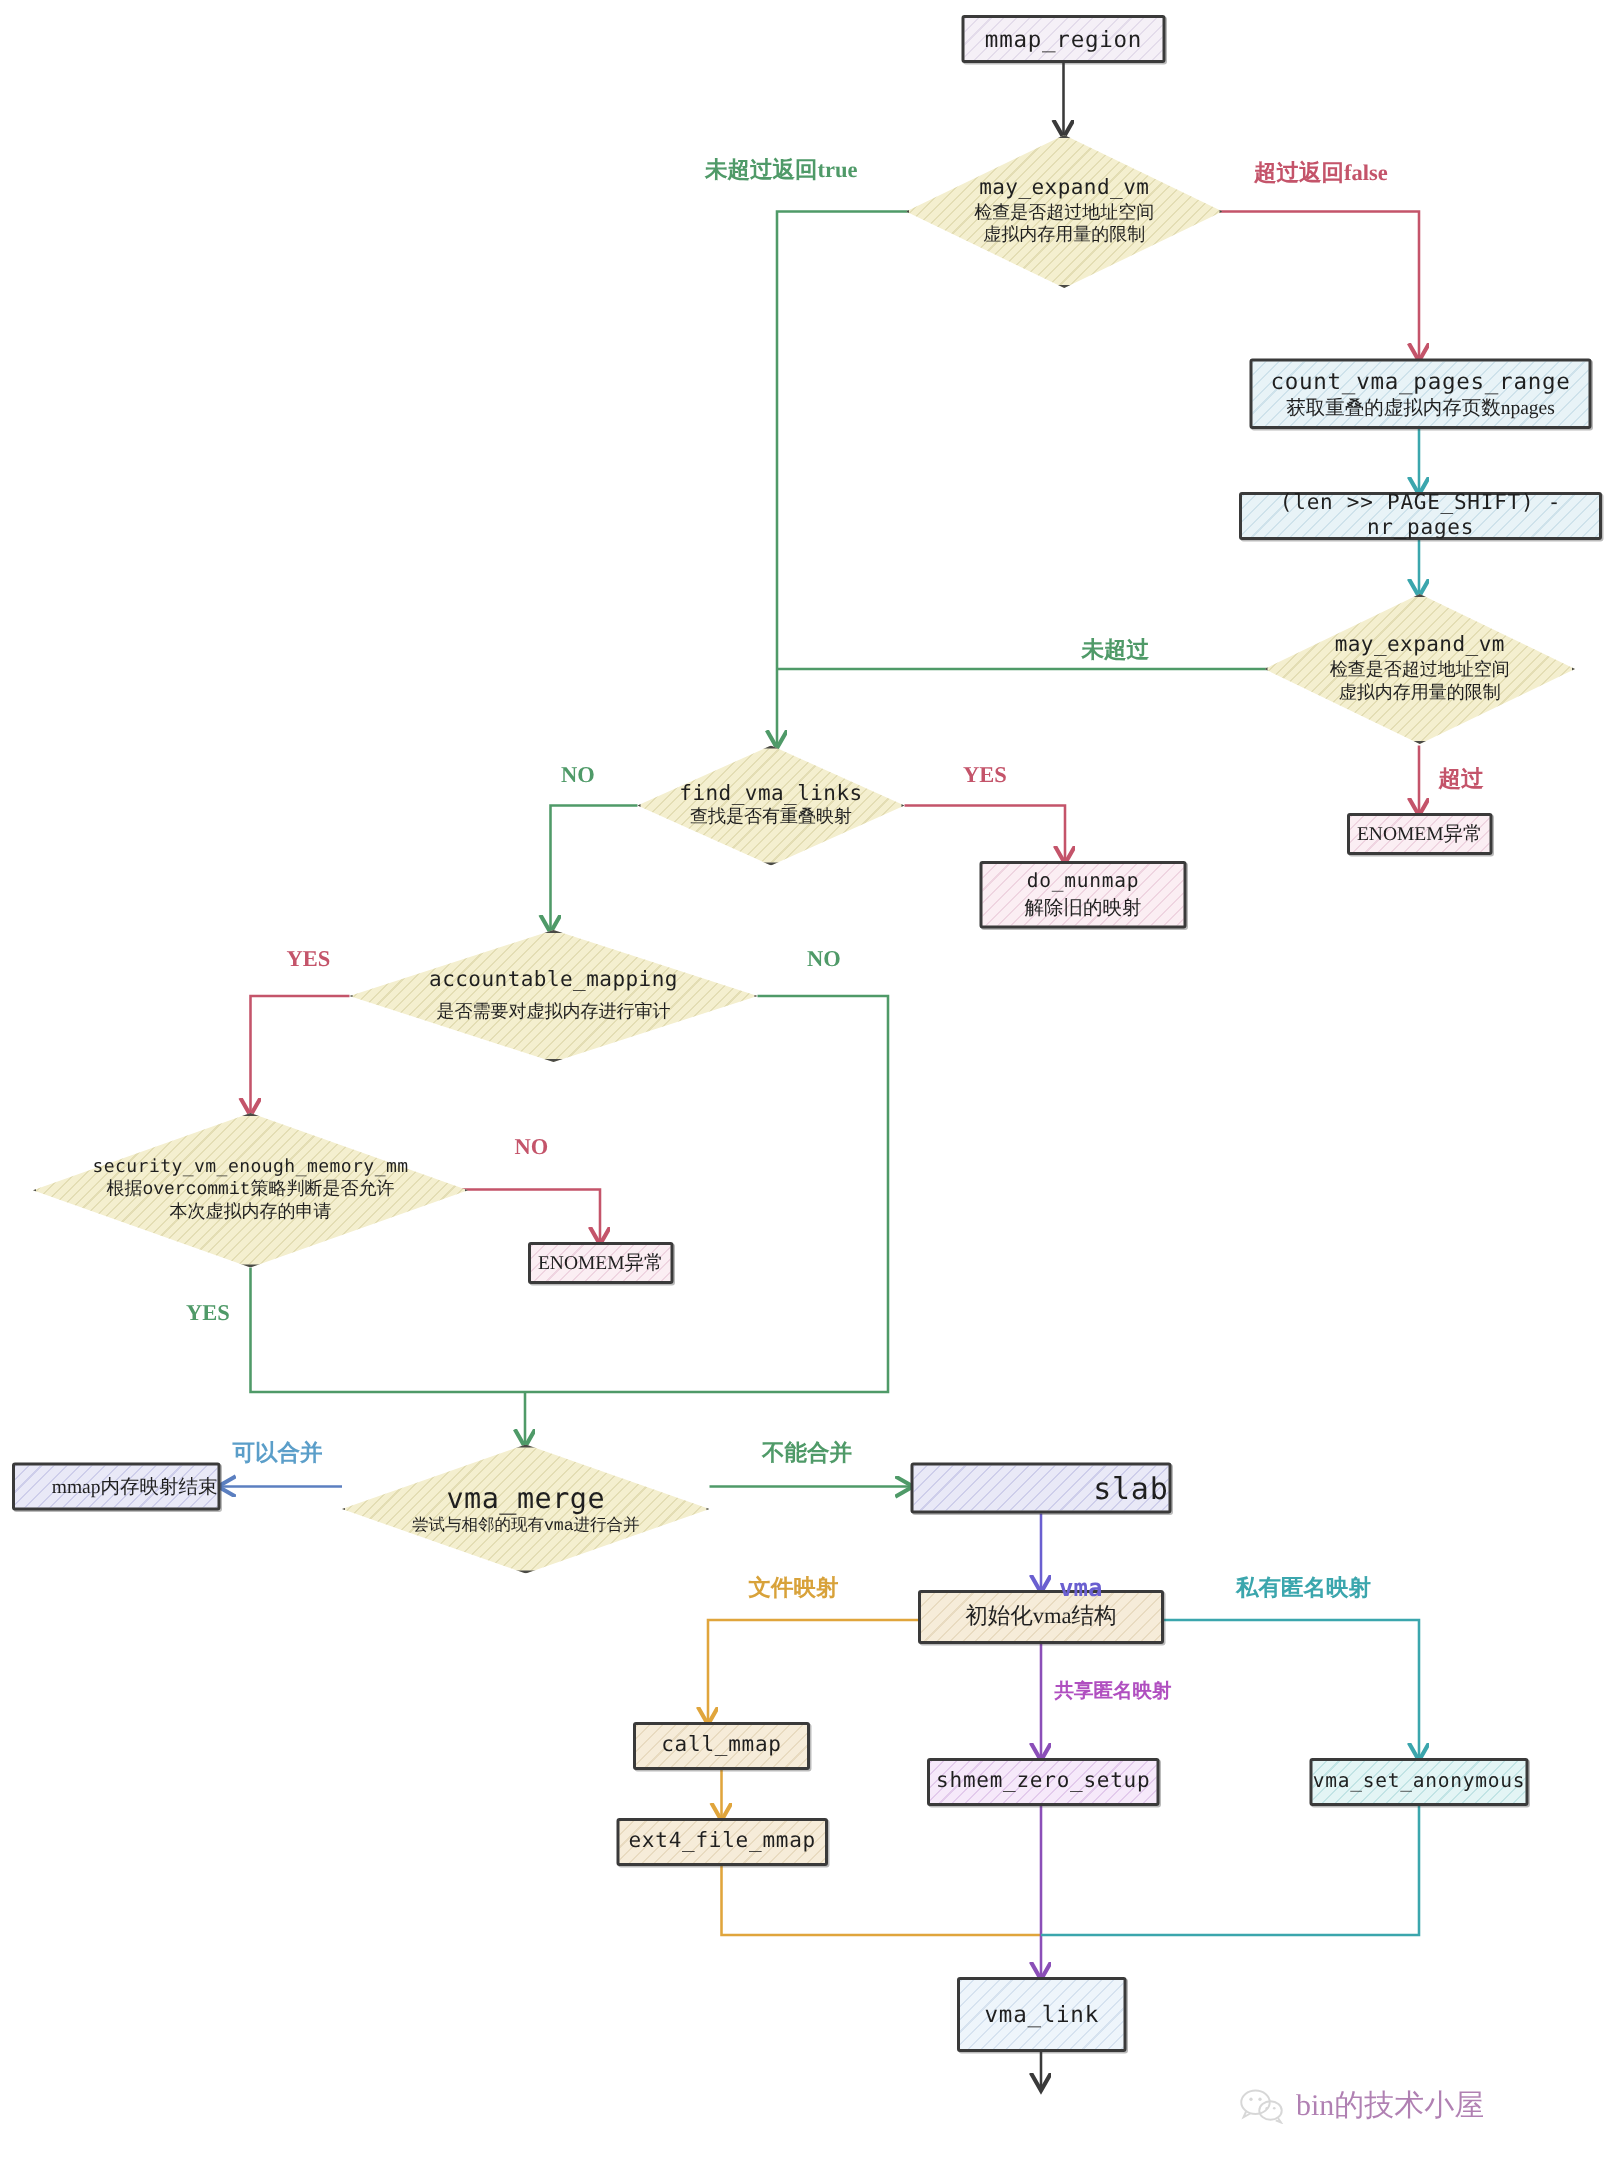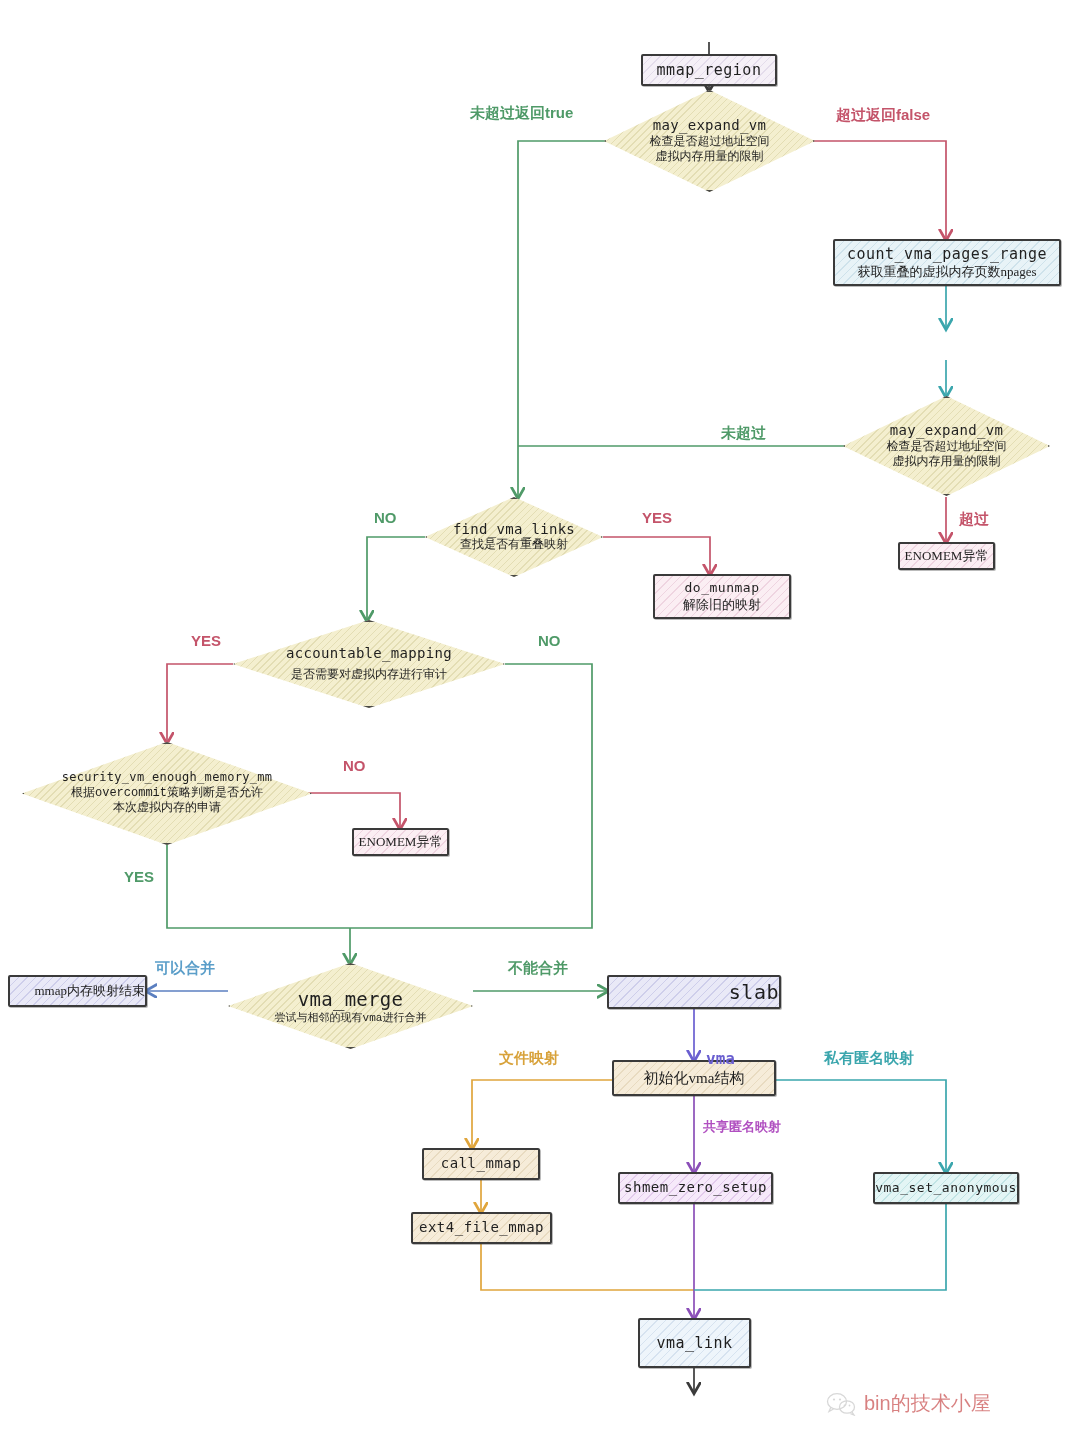--- a/index.html
+++ b/index.html
@@ -11,21 +11,21 @@
   .node{position:absolute;box-sizing:border-box;display:flex;flex-direction:column;
         align-items:center;justify-content:center;text-align:center;line-height:1.25;}
 
   
   .rect{border:2px solid #3a3a3a;border-radius:2px;
         box-shadow:1px 1px 0 rgba(60,60,60,.35);}
   .rect .t1{font-size:15px;letter-spacing:.5px;color:#1f1f1f;}
   .rect .t2{font-size:13px;color:#1f1f1f;font-family:Liberation Serif, serif;}
 
   
-  .f-lilac  {background:#f5f0f7;background-image:repeating-linear-gradient(135deg,rgba(150,130,180,.18) 0 1px,transparent 1px 6px);margin-top:44px;}
+  .f-lilac  {background:#f5f0f7;background-image:repeating-linear-gradient(135deg,rgba(150,130,180,.18) 0 1px,transparent 1px 6px);}
   .f-blue   {background:#e8f3f7;background-image:repeating-linear-gradient(135deg,rgba(90,150,180,.18) 0 1px,transparent 1px 6px);}
   .f-pink   {background:#fbeef3;background-image:repeating-linear-gradient(135deg,rgba(190,110,150,.20) 0 1px,transparent 1px 6px);}
   .f-periw  {background:#e9e9f7;background-image:repeating-linear-gradient(135deg,rgba(110,110,190,.22) 0 1px,transparent 1px 6px);align-items:flex-end;}
   .f-tan    {background:#f6ecd9;background-image:repeating-linear-gradient(135deg,rgba(170,140,80,.18) 0 1px,transparent 1px 6px);}
   .f-purple {background:#f6e9fa;background-image:repeating-linear-gradient(135deg,rgba(150,80,180,.20) 0 1px,transparent 1px 6px);}
   .f-cyan   {background:#e3f5f5;background-image:repeating-linear-gradient(135deg,rgba(60,160,165,.20) 0 1px,transparent 1px 6px);}
   .f-ice    {background:#eef5fb;background-image:repeating-linear-gradient(135deg,rgba(90,130,180,.16) 0 1px,transparent 1px 6px);}
 
   
   .diamond{position:absolute;}
@@ -34,26 +34,26 @@
       background-image:repeating-linear-gradient(135deg,rgba(160,150,70,.20) 0 1px,transparent 1px 5px);
       border:2px solid #4a4a46;
       clip-path:polygon(50% 0,100% 50%,50% 100%,0 50%);
       -webkit-clip-path:polygon(50% 0,100% 50%,50% 100%,0 50%);}
   .diamond .dtxt{position:absolute;inset:0;display:flex;flex-direction:column;
       align-items:center;justify-content:center;text-align:center;line-height:1.3;}
   .diamond .t1{font-size:14px;color:#1f1f1f;letter-spacing:.3px;}
   .diamond .t2{font-size:12px;color:#1f1f1f;font-family:Liberation Mono, monospace;}
 
   .lbl{position:absolute;font-size:15px;font-weight:bold;white-space:nowrap;
-       font-family:Liberation Sans, sans-serif;}
+       font-family:Liberation Serif, serif;}
   .lbl.mono{font-family:"DejaVu Sans Mono","Liberation Mono",monospace;margin-top:28px;}
 
   
   #watermark{position:absolute;display:flex;align-items:center;gap:8px;opacity:.55;}
-  #watermark .wm-text{font-size:20px;color:#b91c1c;font-family:Liberation Sans, sans-serif;}
+  #watermark .wm-text{font-size:20px;color:#701a75;font-family:Liberation Serif, serif;}
 </style>
 </head>
 <body>
 
 <div id="canvas">
 
   <svg id="wires" viewBox="0 0 1080 1448">
     <defs>
       <marker id="ah-ink" markerWidth="10" markerHeight="10" refX="6" refY="4" orient="auto">
         <path d="M0,0 L7,4 L0,8" fill="none" stroke="#3a3a3a" stroke-width="1.6"></path>
@@ -145,20 +145,23 @@
       <span class="t2">检查是否超过地址空间</span>
       <span class="t2">虚拟内存用量的限制</span>
     </div>
   </div>
 
   <div class="node rect f-blue" style="left:833px;top:239px;width:228px;height:47px;">
     <span class="t1">count_vma_pages_range</span>
     <span class="t2">获取重叠的虚拟内存页数npages</span>
   </div>
 
+  <div class="node rect f-blue" style="left:826px;top:328px;width:242px;height:32px;">
+    <span class="t1" style="font-size:14px;">(len &gt;&gt; PAGE_SHIFT) - nr_pages</span>
+  </div>
 
   <div class="diamond" style="left:843px;top:396px;width:207px;height:100px;">
     <div class="shape"></div>
     <div class="dtxt">
       <span class="t1">may_expand_vm</span>
       <span class="t2">检查是否超过地址空间</span>
       <span class="t2">虚拟内存用量的限制</span>
     </div>
   </div>
 

